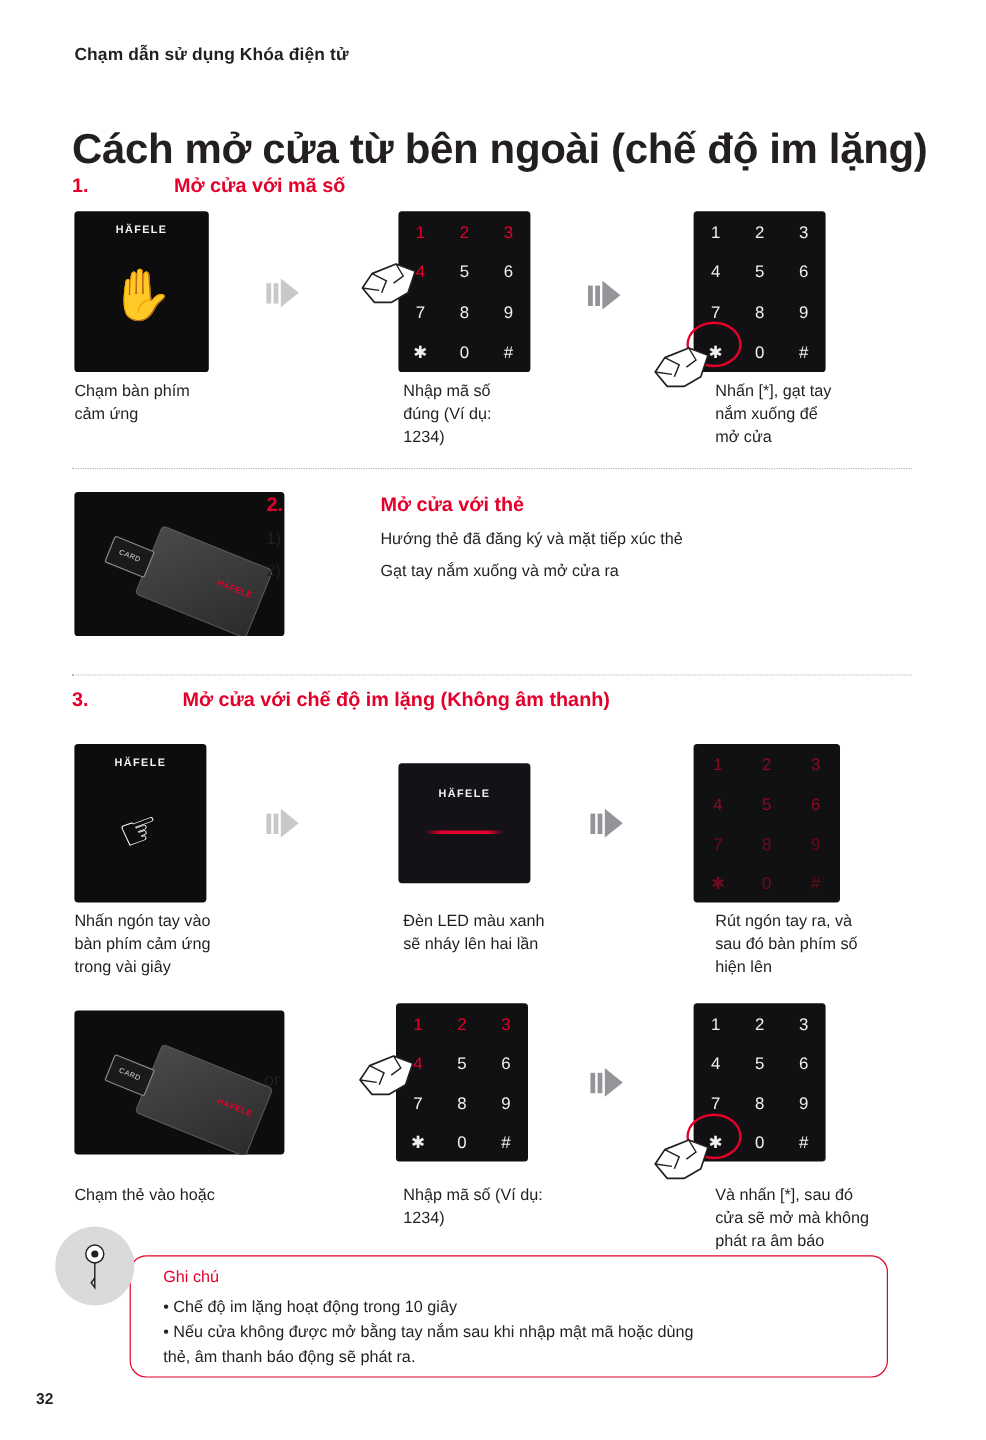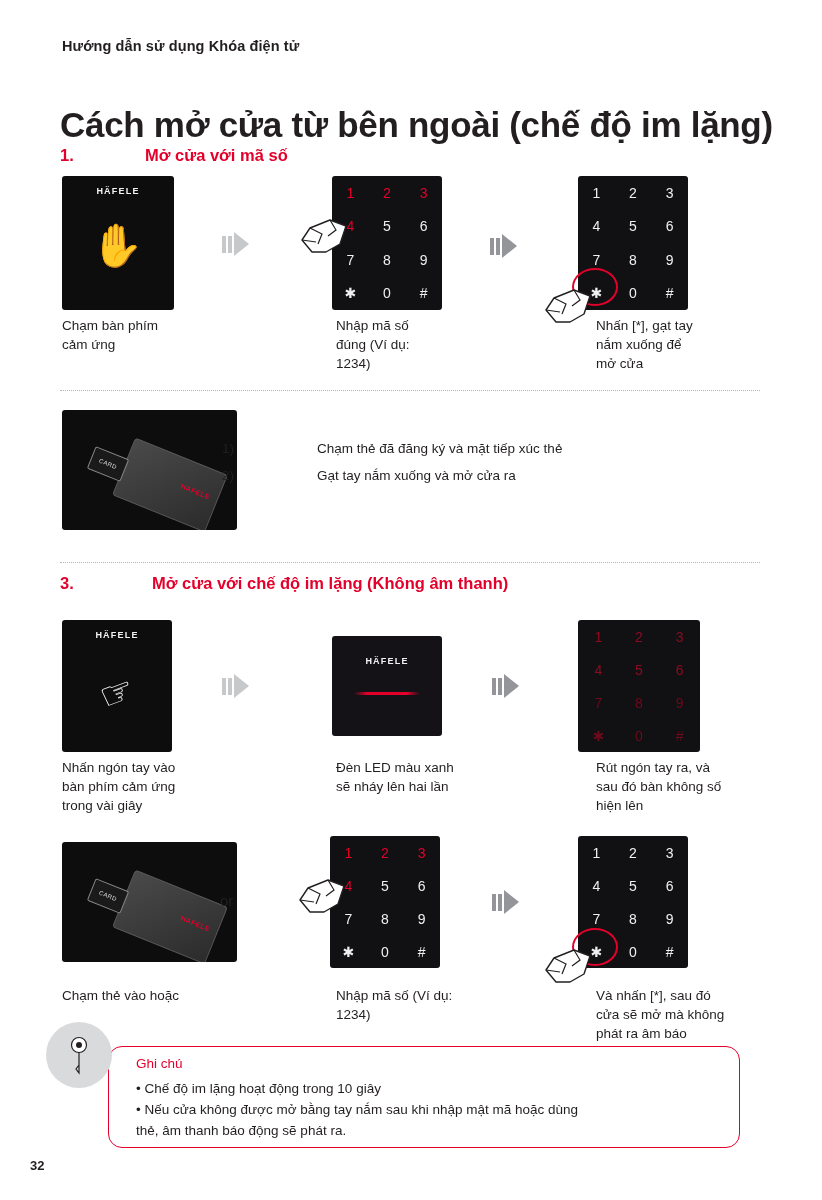--- a/index.html
+++ b/index.html
@@ -254,21 +254,21 @@
     color: #231f20;
     font-weight: bold;
   }
 </style>
 </head>
 <body>
 
 <div class="page">
 
   <div class="doc-header">
-    <b>Hướng dẫn sử dụng</b>
+    <b>Chạm dẫn sử dụng</b>
     <span>Khóa điện tử</span>
   </div>
 
   <div class="main-title">Cách mở cửa từ bên ngoài (chế độ im lặng)</div>
 
   <div class="step-head" style="left:60px; top:146px;">
     <span class="step-num" style="width:85px;">1.</span><span class="step-title">Mở cửa với mã số</span>
   </div>
 
   <div class="panel" style="left:62px; top:176px; width:112px; height:134px;">
@@ -345,23 +345,26 @@
 mở cửa</div>
 
   <div class="divider" style="top:390px;"></div>
 
   <div class="panel" style="left:62px; top:410px; width:175px; height:120px;">
     <div class="card-shape" style="left:58px; top:44px; width:100px; height:62px;"></div>
     <div class="card-tag" style="left:28px; top:42px;">CARD</div>
     <div class="card-label" style="left:118px; top:78px; transform:rotate(22deg);">HAFELE</div>
   </div>
 
+  <div class="step-head" style="left:222px; top:412px;">
+    <span class="step-num" style="width:95px;">2.</span><span class="step-title">Mở cửa với thẻ</span>
+  </div>
 
   <div class="list-row" style="left:222px; top:441px;">1)</div>
-  <div class="list-row" style="left:317px; top:441px;">Chạm thẻ đã đăng ký và mặt tiếp xúc thẻ</div>
+  <div class="list-row" style="left:317px; top:441px;">Hướng thẻ đã đăng ký và mặt tiếp xúc thẻ</div>
   <div class="list-row" style="left:222px; top:468px;">2)</div>
   <div class="list-row" style="left:317px; top:468px;">Gạt tay nắm xuống và mở cửa ra</div>
 
   <div class="divider" style="top:562px;"></div>
 
   <div class="step-head" style="left:60px; top:574px;">
     <span class="step-num" style="width:92px;">3.</span><span class="step-title">Mở cửa với chế độ im lặng (Không âm thanh)</span>
   </div>
 
   <div class="panel" style="left:62px; top:620px; width:110px; height:132px;">
@@ -399,21 +402,21 @@
     <span>5</span>
     <span>6</span>
     <span class="dim">7</span>
     <span class="dim">8</span>
     <span class="dim">9</span>
     <span class="dim">✱</span>
     <span class="dim">0</span>
     <span class="dim">#</span>
   </div>
   <div class="caption" style="left:596px; top:758px; width:190px; white-space:pre-line;">Rút ngón tay ra, và
-sau đó bàn không số
+sau đó bàn phím số
 hiện lên</div>
 
   <div class="panel" style="left:62px; top:842px; width:175px; height:120px;">
     <div class="card-shape" style="left:58px; top:44px; width:100px; height:62px;"></div>
     <div class="card-tag" style="left:28px; top:42px;">CARD</div>
     <div class="card-label" style="left:118px; top:78px; transform:rotate(22deg);">HAFELE</div>
   </div>
   <div class="caption" style="left:62px; top:986px; width:200px;">Chạm thẻ vào hoặc</div>
 
   <div class="or-text" style="left:220px; top:892px;text-align:right;">or</div>

